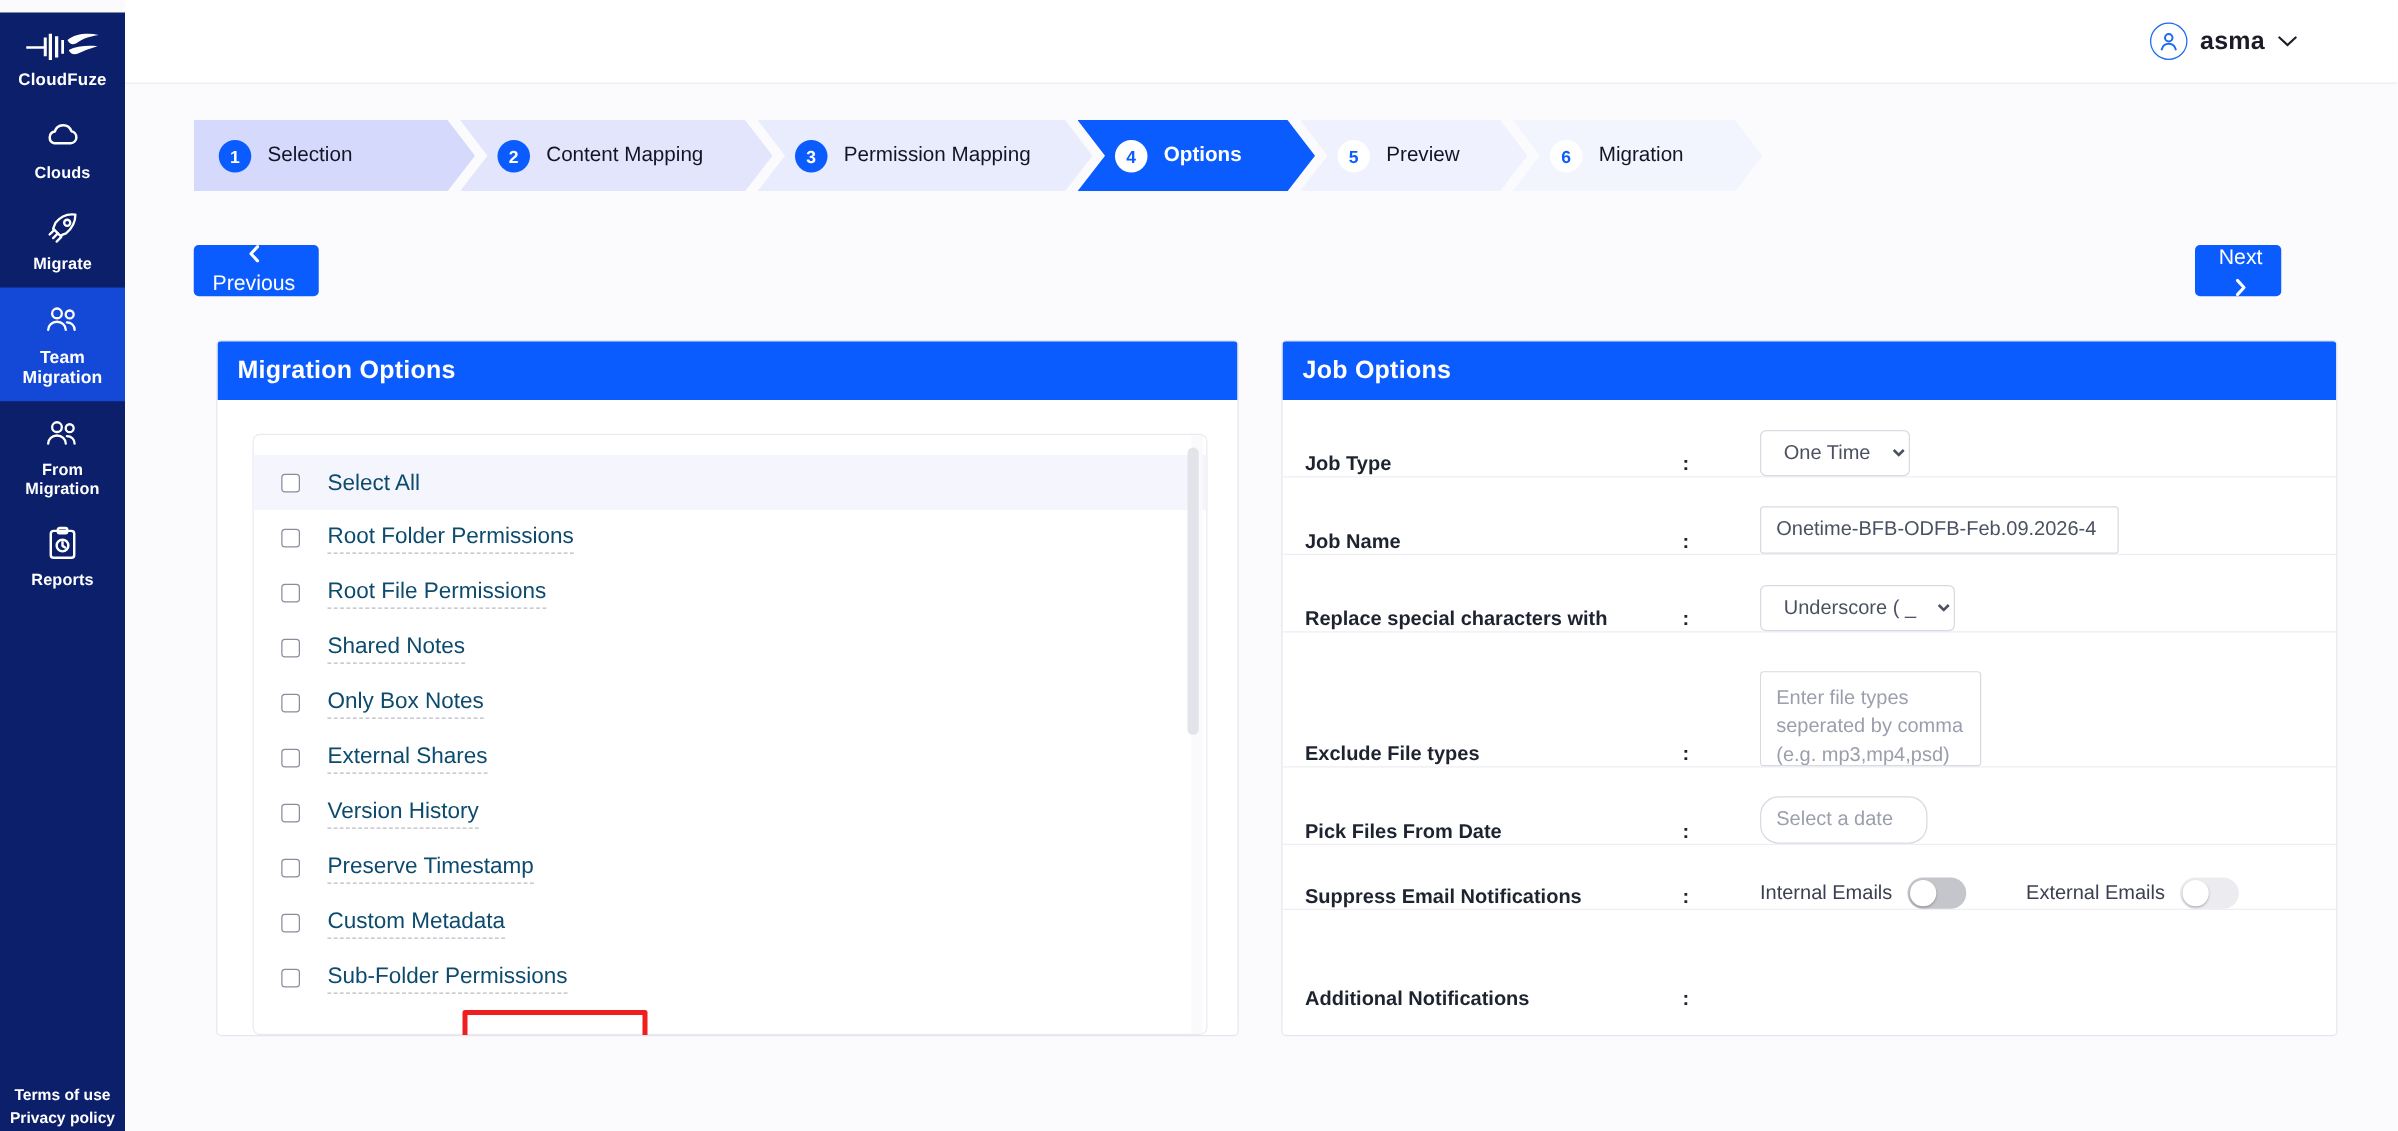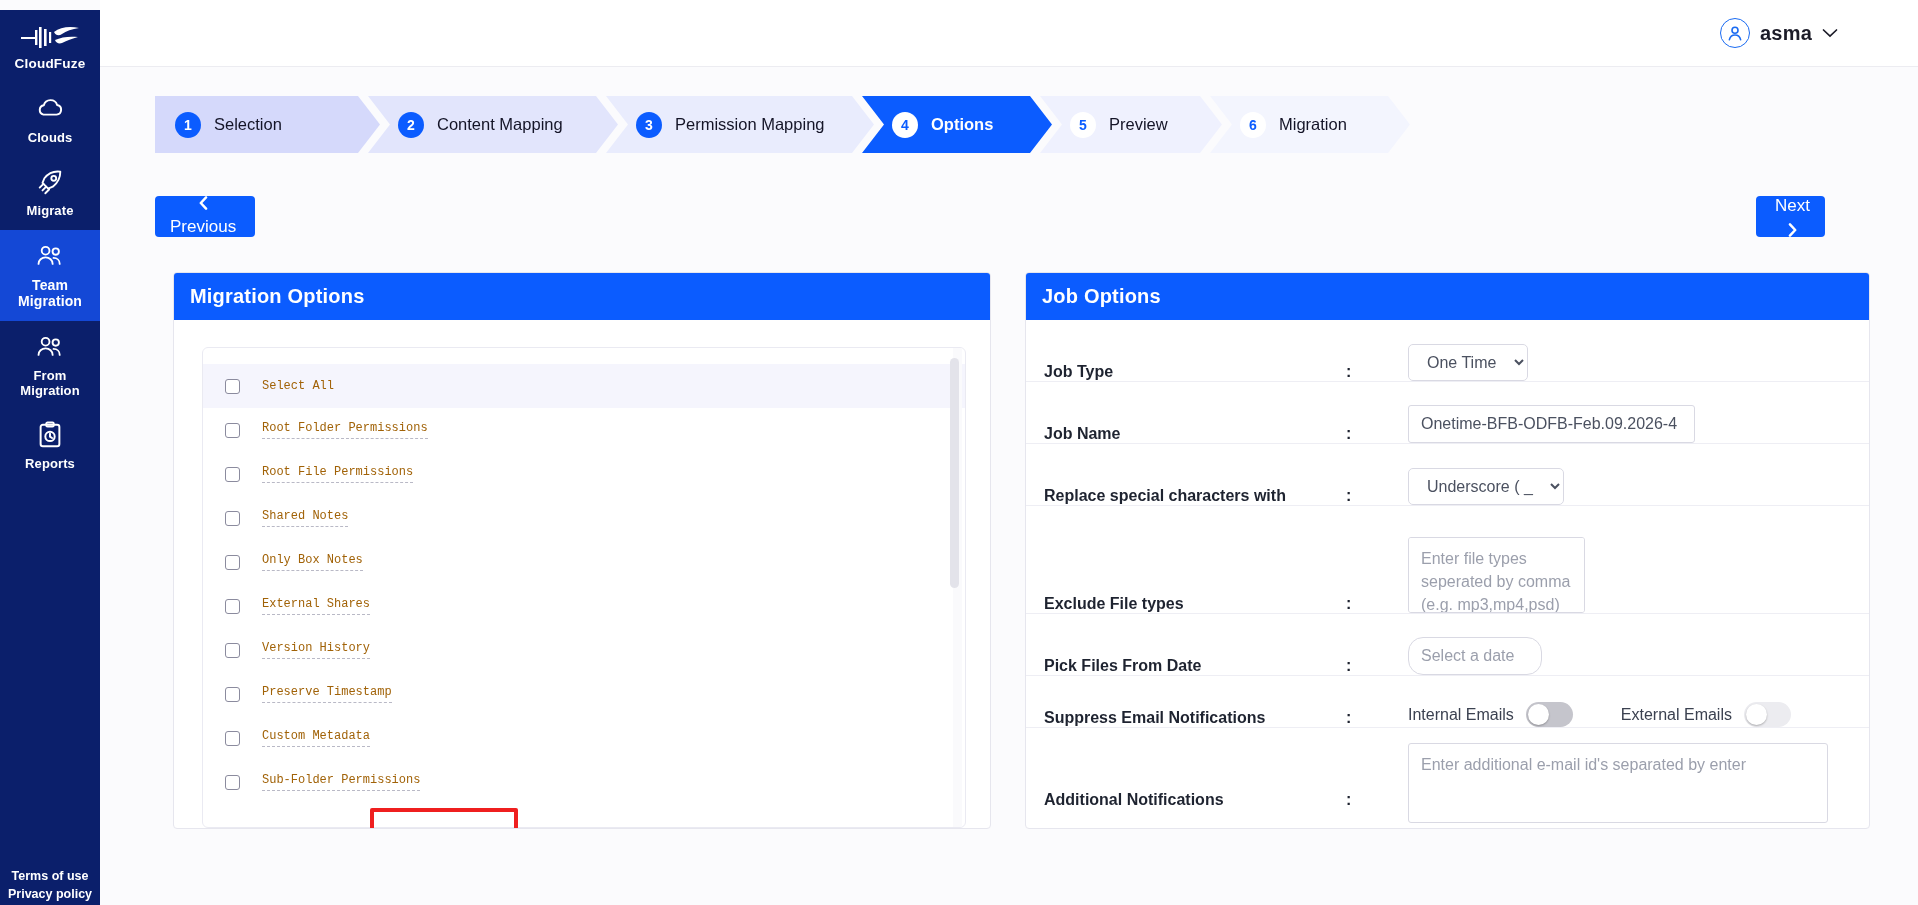--- a/index.html
+++ b/index.html
@@ -218,26 +218,25 @@
   .opt-row + .opt-row { margin-top: 0; }
   .cb {
     width: 15px; height: 15px;
     border: 1.3px solid #8b8b9e;
     border-radius: 3px;
     background: #ffffff;
     flex: 0 0 auto;
     cursor: pointer;
   }
   .opt-label {
-    font-size: 12px;
-    color: #a16207;
+    font-size: 18px;
+    color: #0c4a6e;
     font-weight: 400;
     position: relative;
     white-space: nowrap;
-    font-family: Liberation Mono, monospace;
   }
   .opt-label.dotted { border-bottom: 1.4px dashed #b9b9c6; padding-bottom: 3px; }
 
   .red-box {
     position: absolute;
     left: 196px; top: 535px;
     width: 148px; height: 42px;
     border: 4px solid #ef1f1f;
     border-radius: 2px;
     pointer-events: none;
@@ -619,21 +618,18 @@
             <span class="switch pale">
                 <span class="knob"></span>
               </span>
           </div>
         </div>
       </div>
 
       <div class="job-row row-addnotif">
         <div class="job-lab">Additional Notifications</div>
         <div class="job-colon">:</div>
-        <div class="job-ctl">
-          <textarea class="ui-area" style="width: 420px; height: 80px;" placeholder="Enter additional e-mail id's separated by enter"></textarea>
-        </div>
       </div>
 
     </div>
   </section>
 
 </div>
 
 </body></html>

